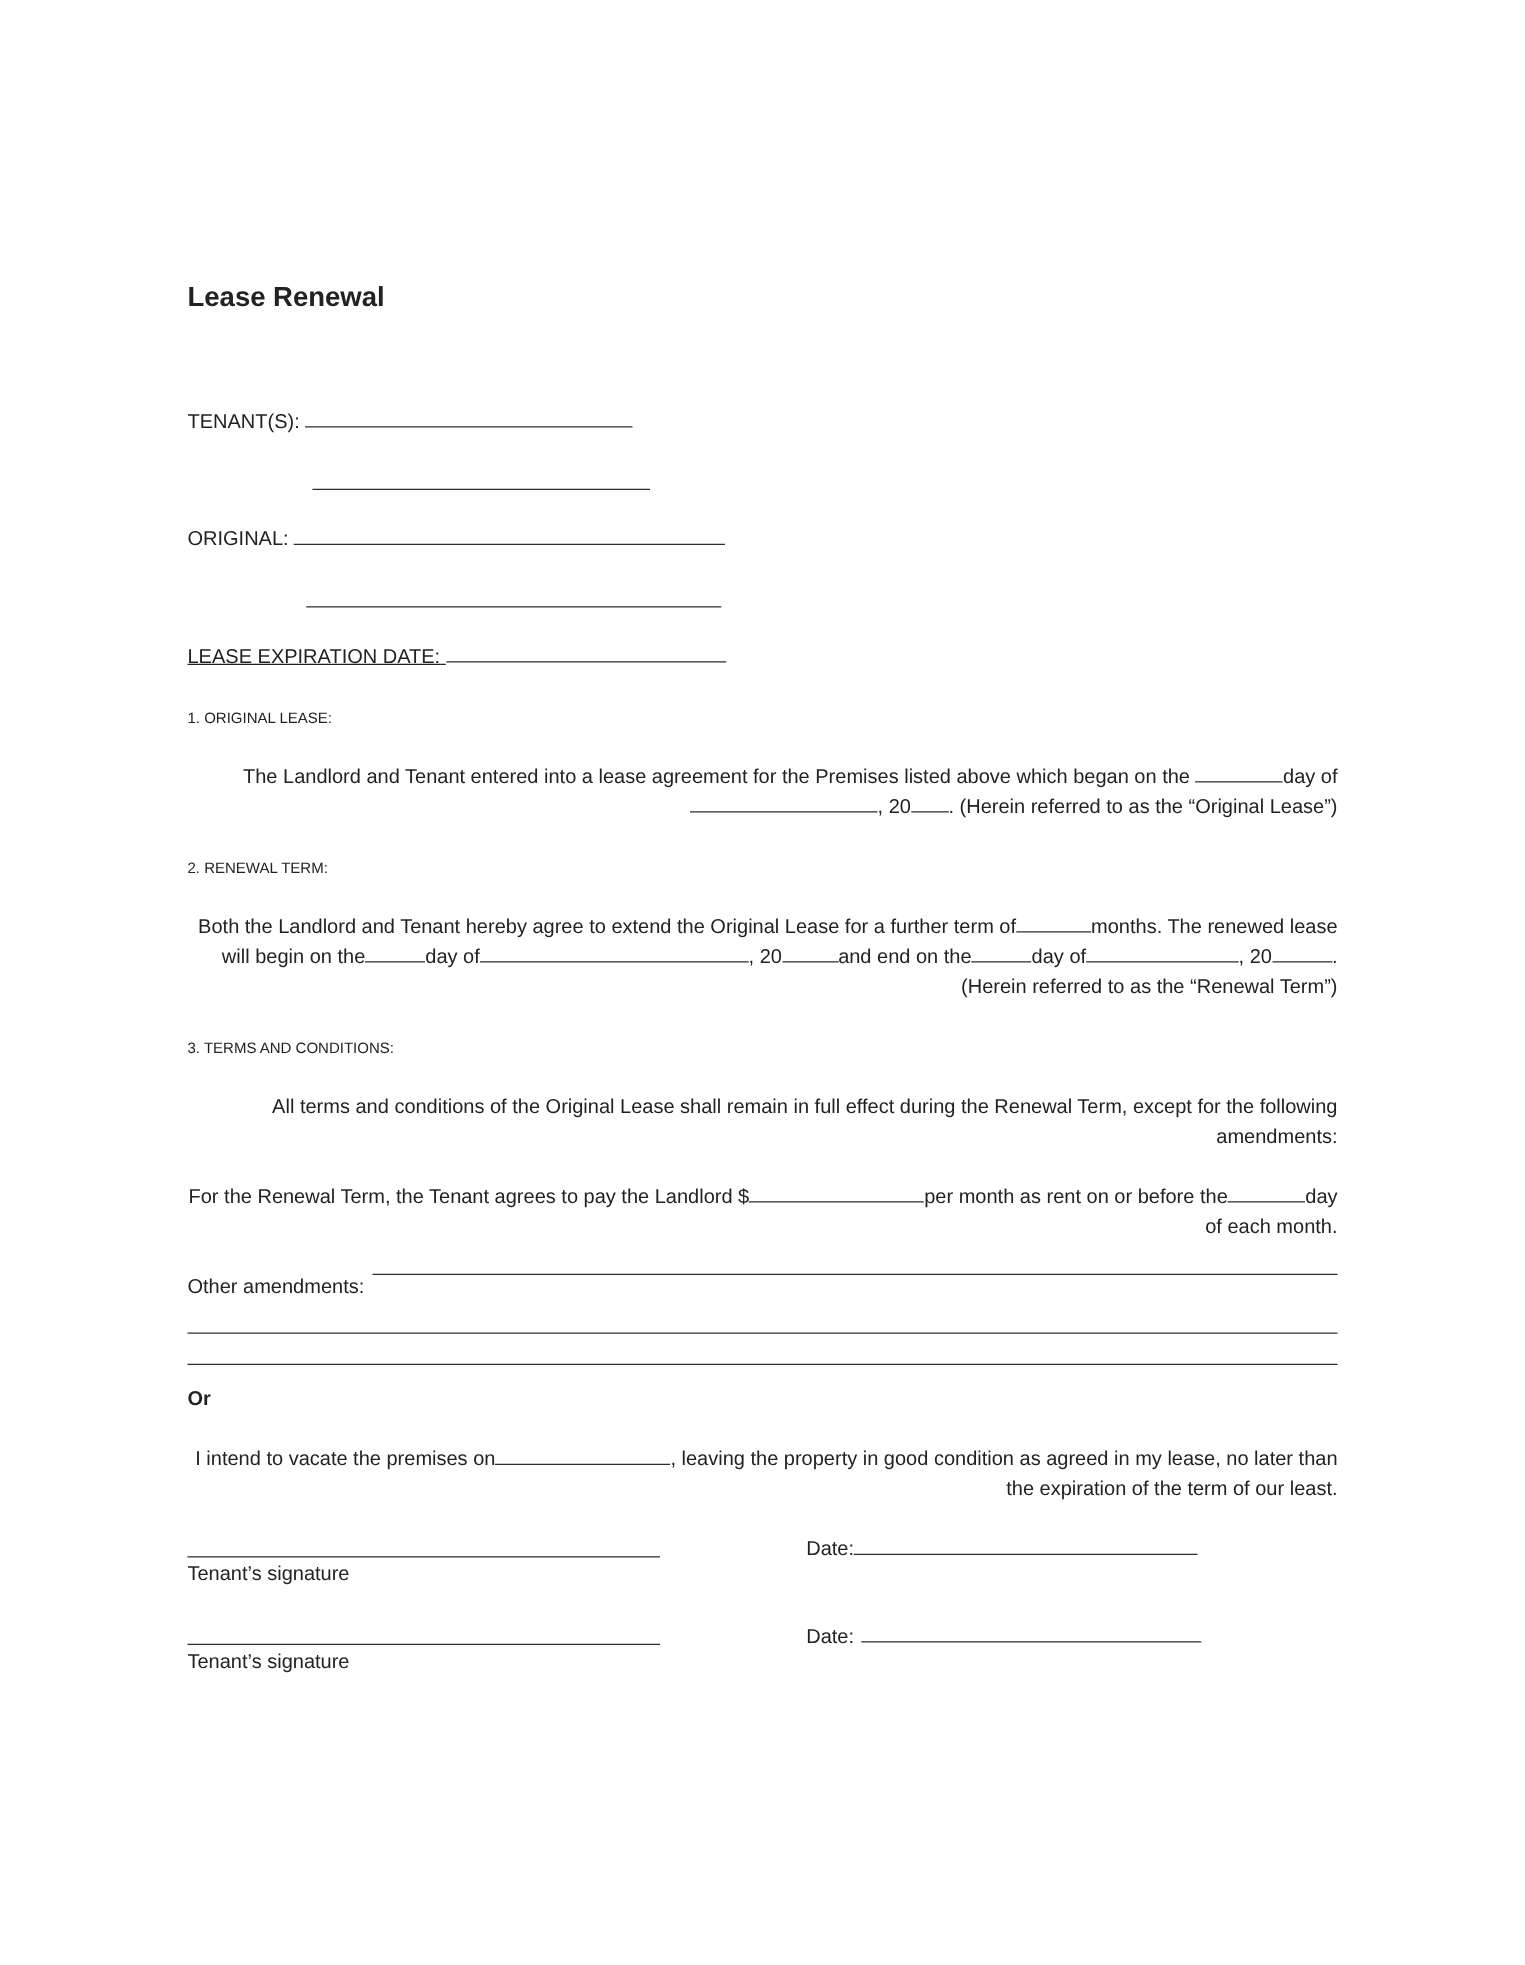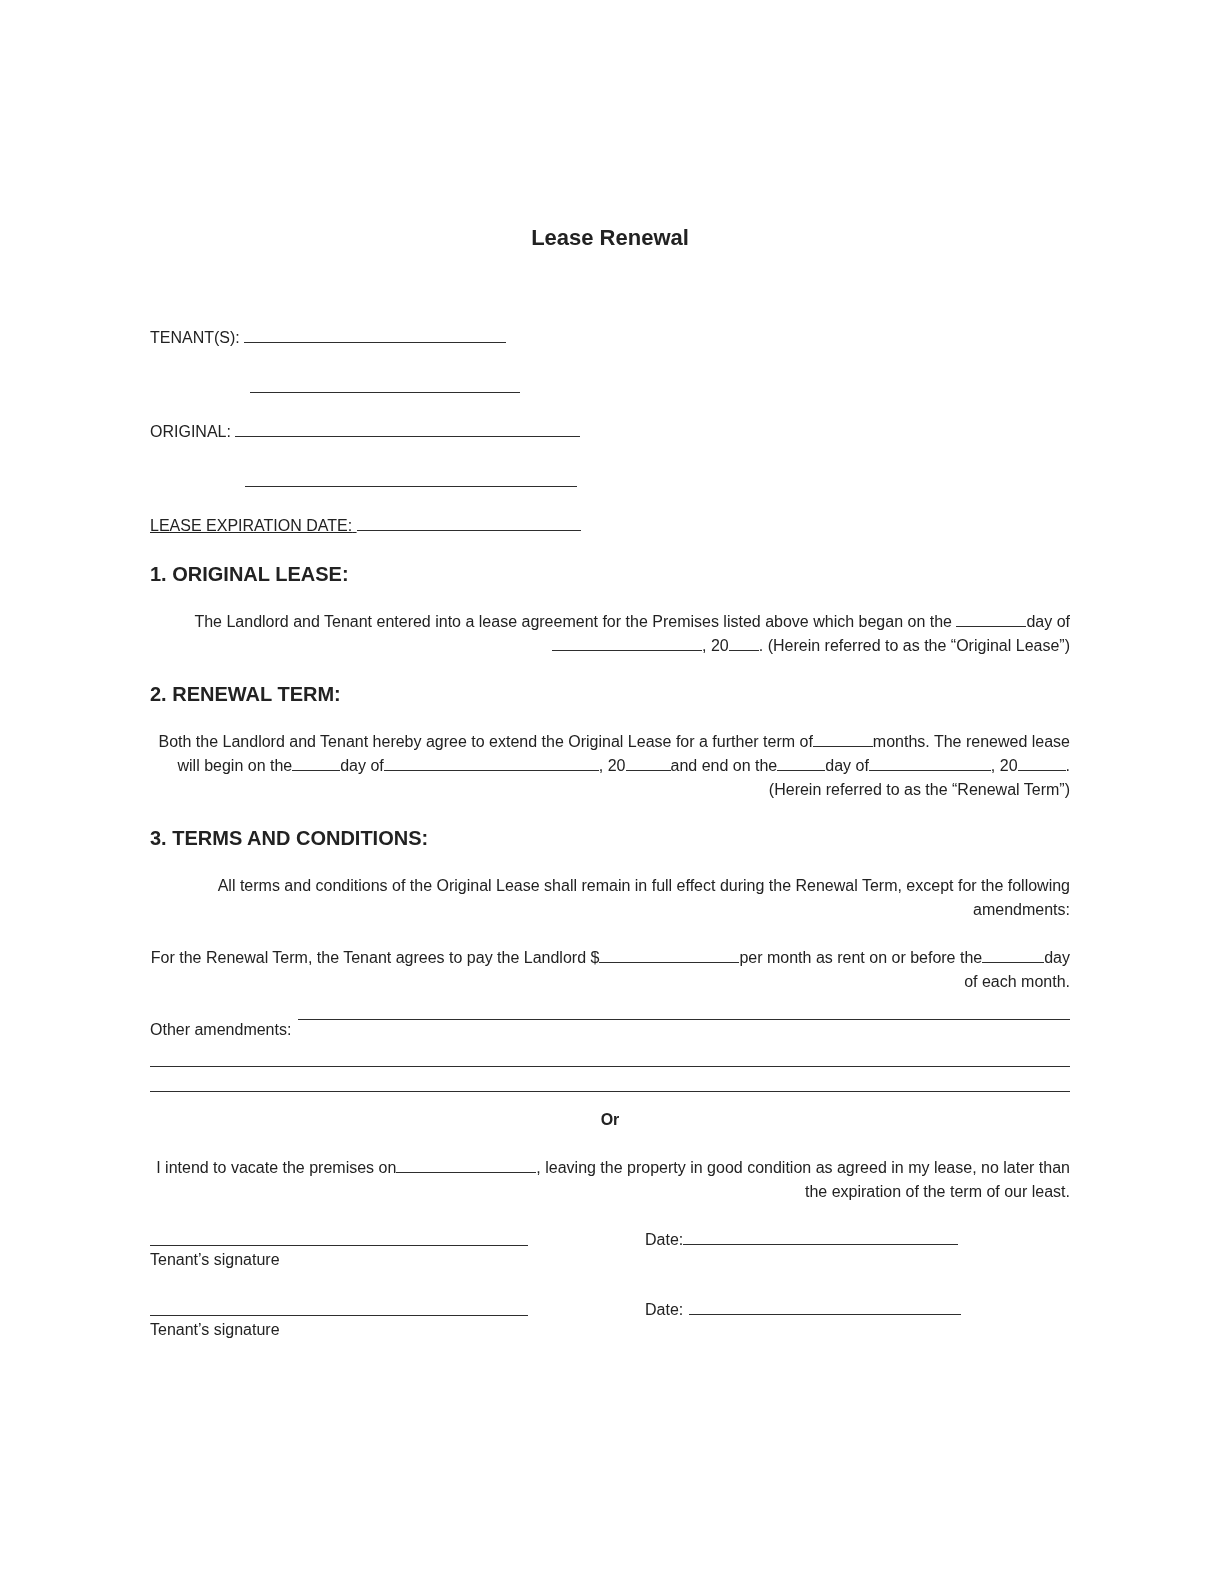--- a/index.html
+++ b/index.html
@@ -14,36 +14,35 @@
     font-family: "Liberation Sans", "DejaVu Sans", sans-serif;
     font-size: 16px;
     line-height: 24px;
     padding: 226px 150px 0 150px;
     overflow: hidden;
   }
   .title {
     font-size: 22px;
     line-height: 24px;
     font-weight: bold;
-    text-align: center;
     margin-bottom: 76px;
   }
   .field-row { margin-bottom: 26px; white-space: nowrap; }
   .field-row.blank-only { margin-bottom: 20px; }
   .blank {
     display: inline-block;
     height: 14px;
     border-bottom: 1.5px solid #2e2e2e;
   }
-  .heading { margin-bottom: 24px; font-weight: bold; font-size: 20px; line-height: 24px; }
+  .heading { margin-bottom: 24px; font-weight: normal; font-size: 12px; line-height: 24px; }
   p.body { margin-bottom: 24px; text-align: right; }
   .oa-row { display: flex; align-items: flex-start; margin-bottom: 0; }
   .oa-fill { flex: 1 1 auto; height: 2px; border-bottom: 1.5px solid #2e2e2e; margin-left: 7px; }
   .fill-line { height: 25px; border-bottom: 1.5px solid #2e2e2e; }
-  .or-divider { font-weight: bold; text-align: center; margin: 16px 0 24px 0; }
+  .or-divider { font-weight: bold; margin: 16px 0 24px 0; }
   .sig-row { display: flex; align-items: flex-start; }
   .sig-row.second { margin-top: 26px; }
   .sig-col { width: 378px; }
   .sig-line { height: 18px; border-bottom: 1.5px solid #2e2e2e; }
   .sig-label { margin-top: 2px; }
   .date-col { margin-left: 117px; white-space: nowrap; }
 </style>
 </head>
 <body>
 

